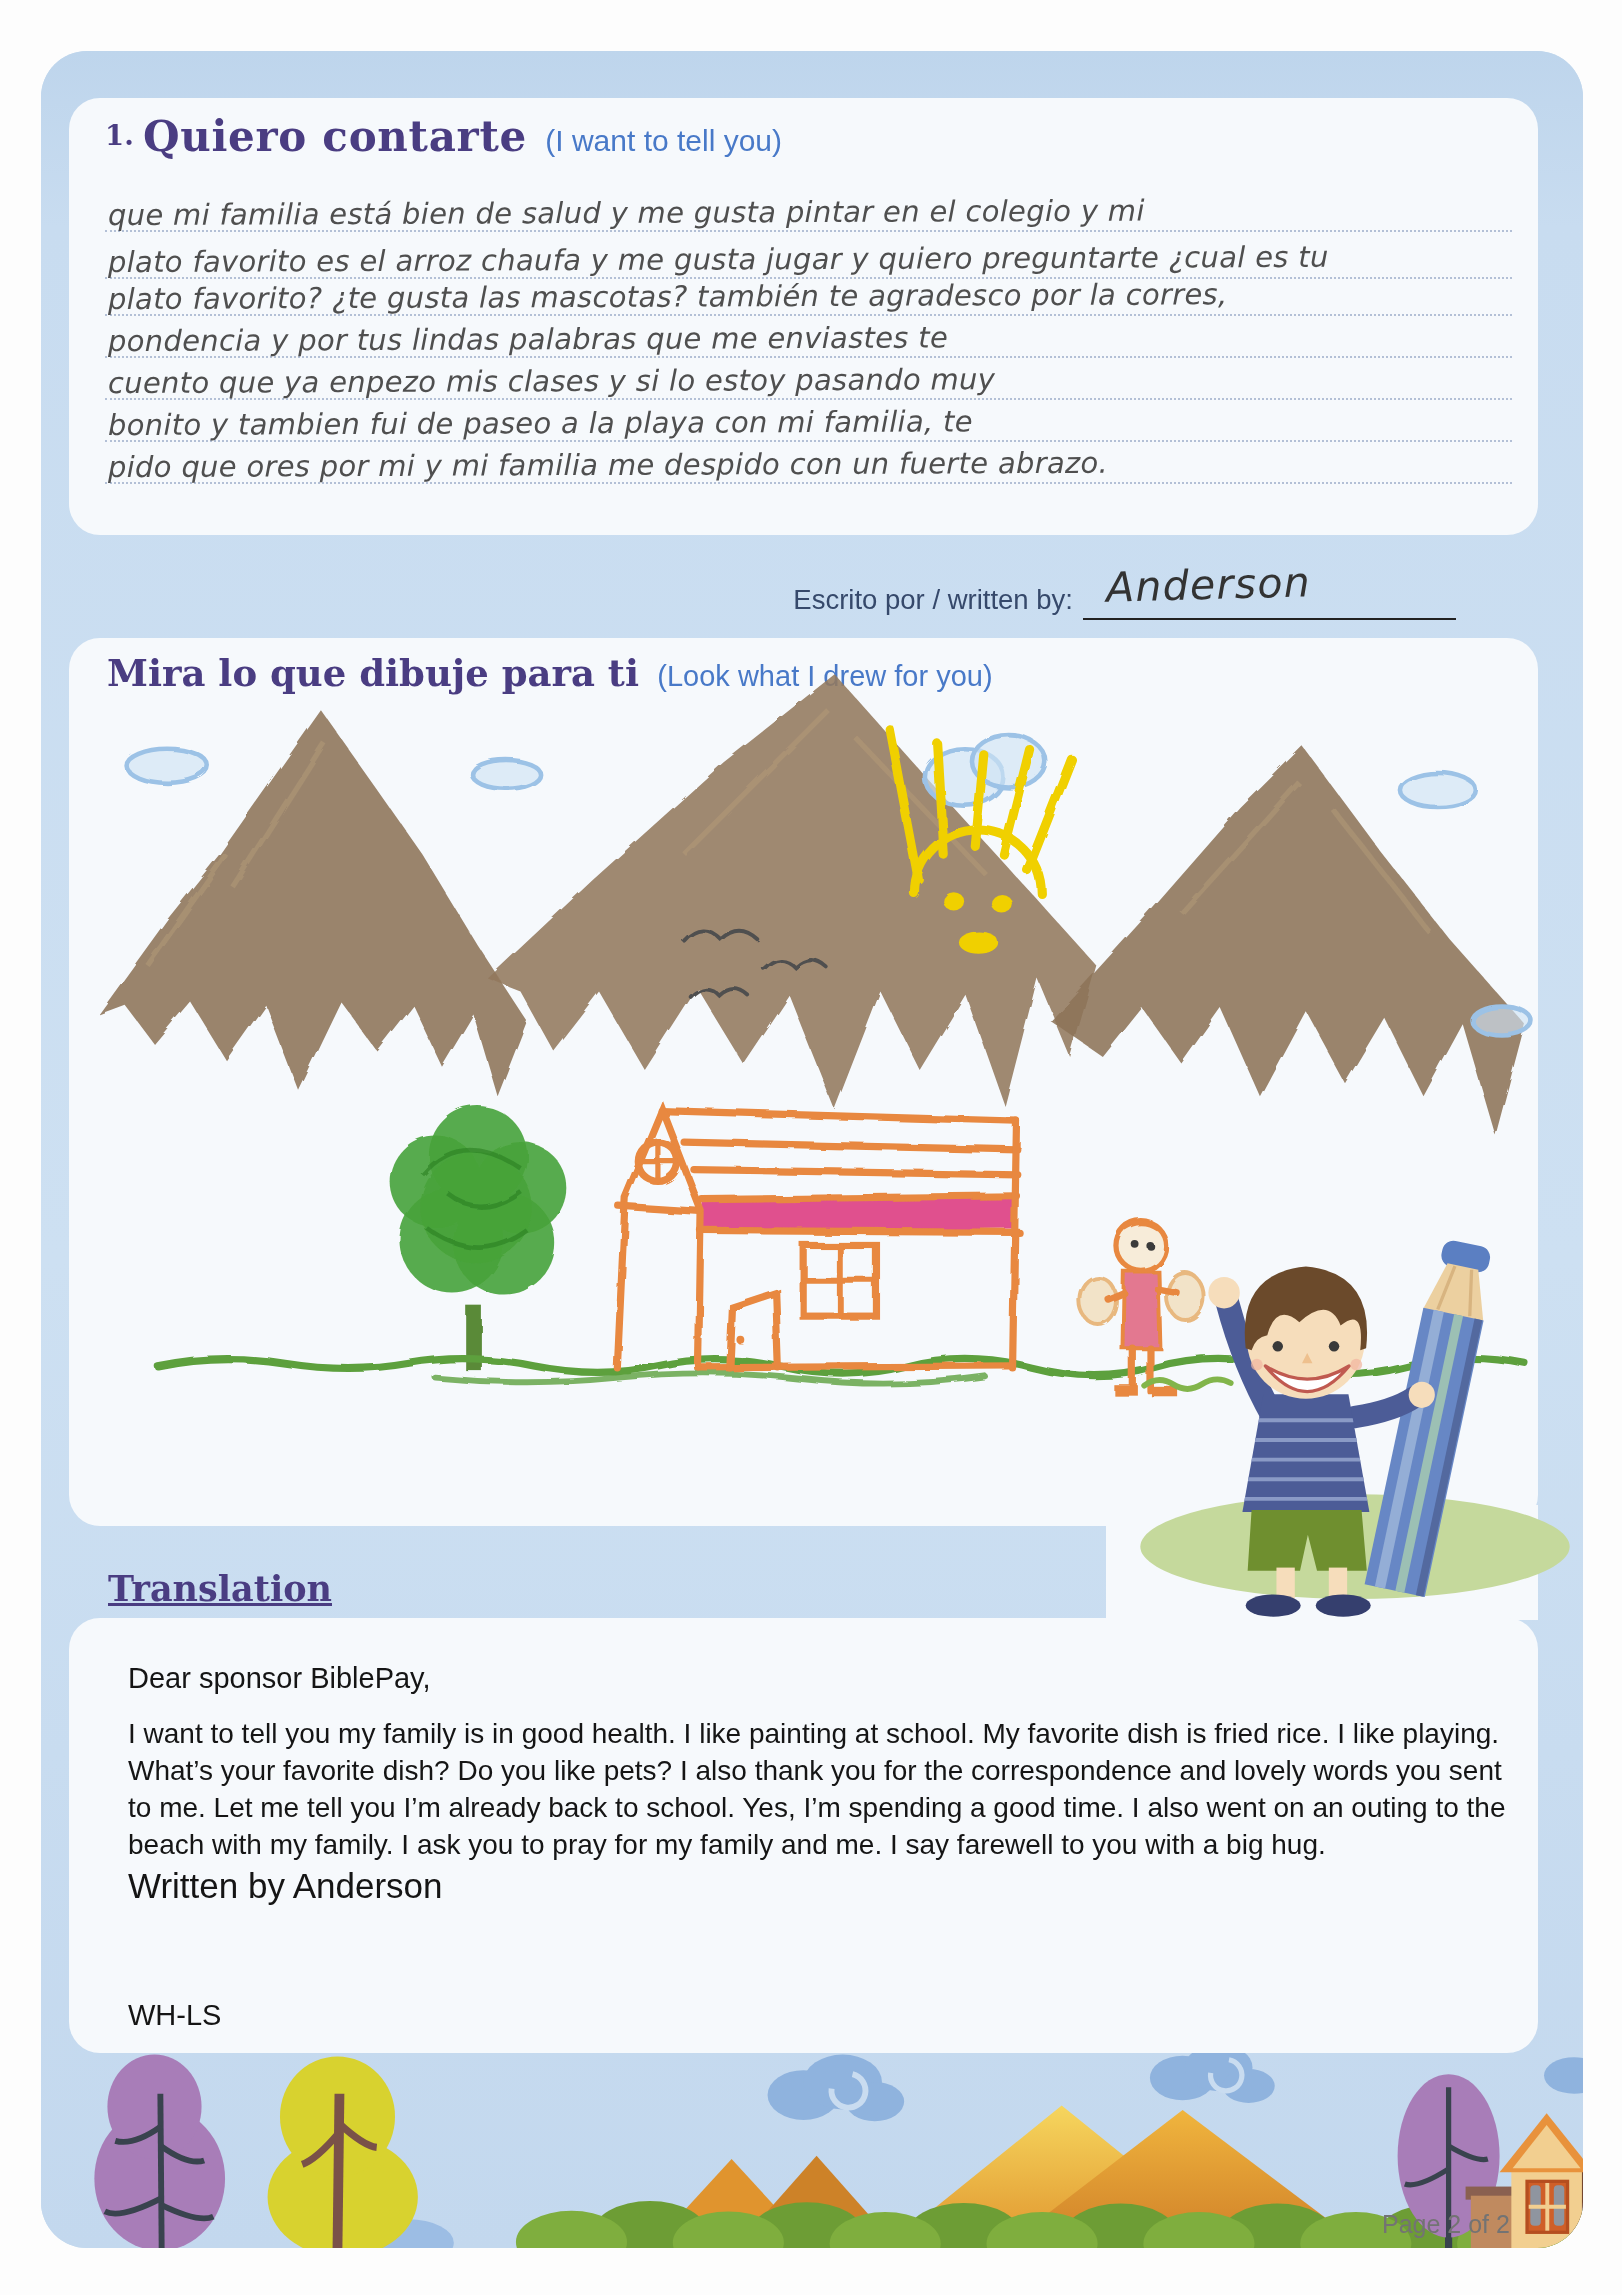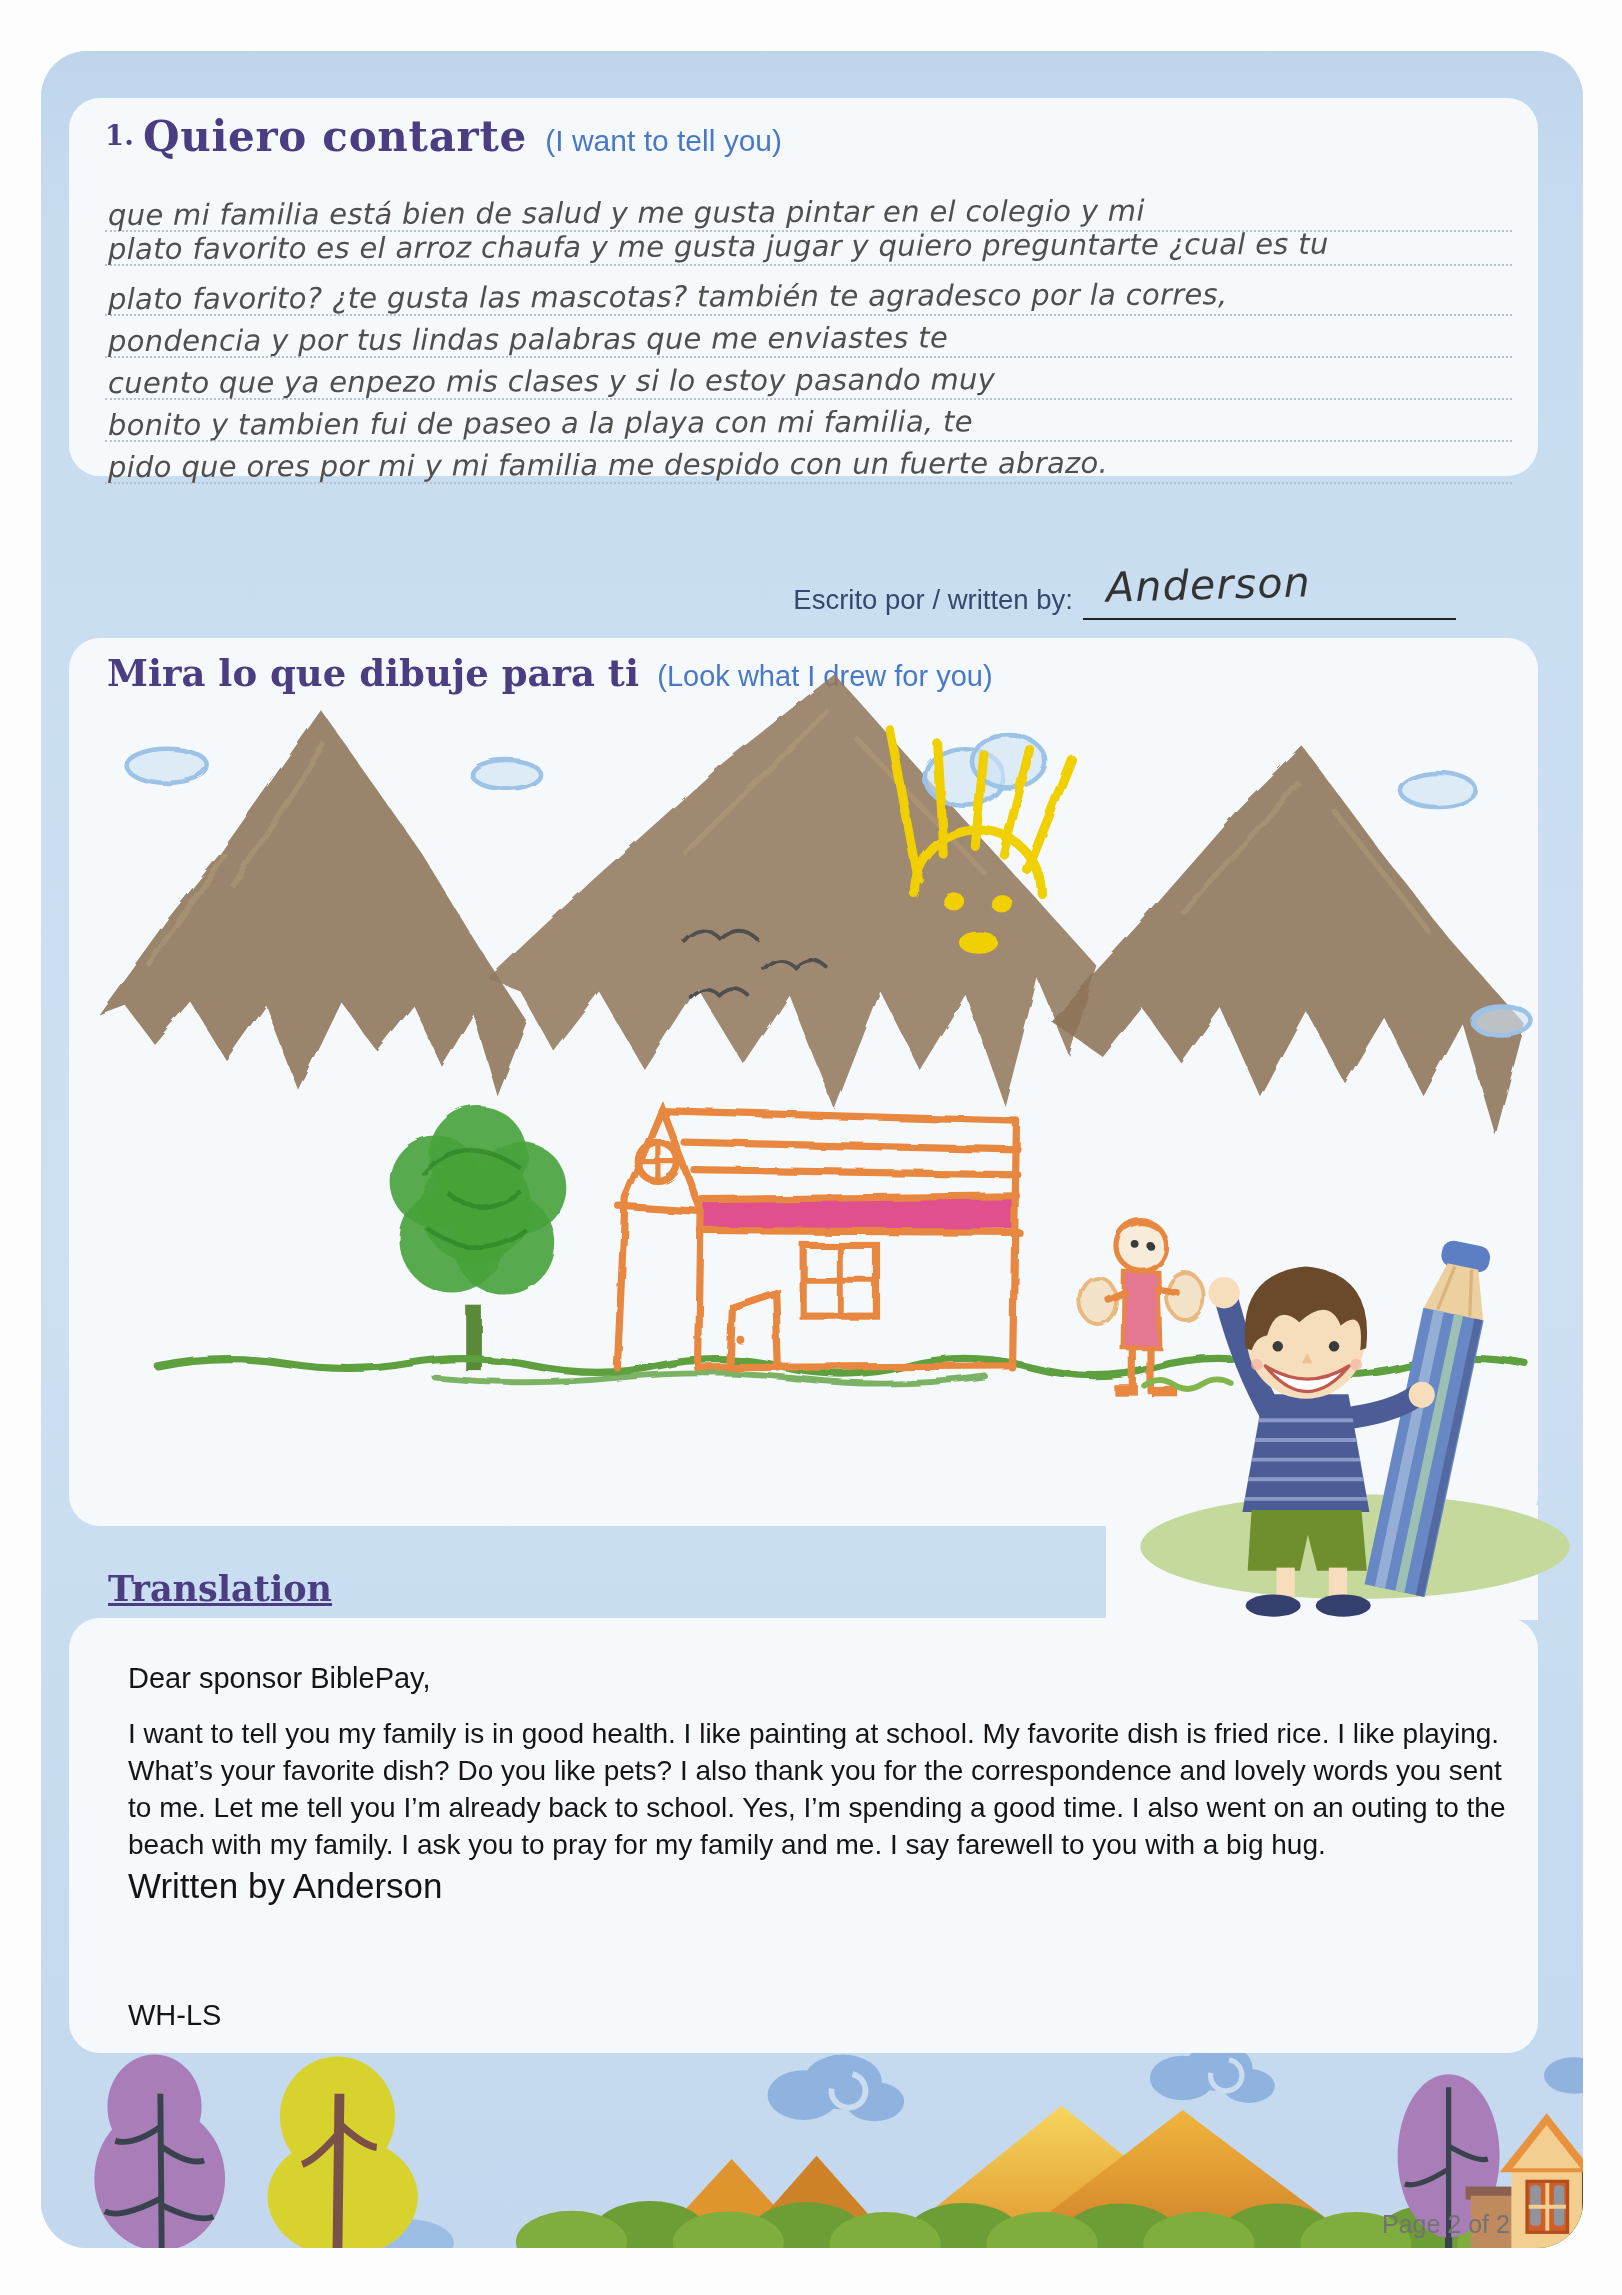--- a/index.html
+++ b/index.html
@@ -3,21 +3,21 @@
 <meta charset="utf-8">
 <style>
   html,body{margin:0;padding:0;background:#ffffff;}
   .page{position:relative;width:1623px;height:2295px;background:#fdfdfd;overflow:hidden;
         font-family:"Liberation Sans",sans-serif;}
   .panel{position:absolute;left:41px;top:51px;width:1542px;height:2197px;
          background:#c5daee;border-radius:46px;overflow:hidden;z-index:1;}
   .panel-tint{position:absolute;left:0;top:0;width:100%;height:100%;
          background:linear-gradient(180deg,#bed5ec 0%,#c8dcf0 8%,#cde0f2 55%,#c3d8ee 100%);}
   .card{position:absolute;background:#f6f9fc;border-radius:31px;z-index:2;}
-  .card1{left:69px;top:98px;width:1469px;height:378px;}
+  .card1{left:69px;top:98px;width:1469px;height:437px;}
   .card2{left:69px;top:638px;width:1469px;height:888px;}
   .card2-ext{position:absolute;left:1106px;top:1505px;width:432px;height:115px;
          background:#f6f9fc;z-index:2;}
   .card3{left:69px;top:1618px;width:1469px;height:435px;}
 
   .h-serif{font-family:"DejaVu Serif","Liberation Serif",serif;font-weight:bold;color:#4a3d82;}
   .h1-row{position:absolute;left:36px;top:14.4px;white-space:nowrap;}
   .h1-num{font-family:"DejaVu Serif",serif;font-weight:bold;color:#4a3d82;font-size:27.5px;vertical-align:6.5px;margin-right:9.2px;}
   .h1-title{font-size:42px;letter-spacing:0.7px;}
   .h-paren{font-family:"Liberation Sans",sans-serif;font-weight:400;color:#4879c8;font-size:30px;margin-left:18.3px;letter-spacing:0px;}
@@ -168,21 +168,21 @@
     </svg>
   </div>
 
   <div class="card card1">
     <div class="h1-row">
       <span class="h1-num">1.</span><span class="h-serif h1-title">Quiero contarte</span><span class="h-paren">(I want to tell you)</span>
     </div>
     <div class="hw-row" style="top:90px">
         <div class="hw-text">que mi familia está bien de salud y me gusta pintar en el colegio y mi</div>
       </div>
-    <div class="hw-row" style="top:124px">
+    <div class="hw-row" style="top:137px">
         <div class="hw-text">plato favorito es el arroz chaufa y me gusta jugar y quiero preguntarte ¿cual es tu</div>
       </div>
     <div class="hw-row" style="top:174px">
         <div class="hw-text">plato favorito? ¿te gusta las mascotas? también te agradesco por la corres,</div>
       </div>
     <div class="hw-row" style="top:216px">
         <div class="hw-text">pondencia y por tus lindas palabras que me enviastes te</div>
       </div>
     <div class="hw-row" style="top:258px">
         <div class="hw-text">cuento que ya enpezo mis clases y si lo estoy pasando muy</div>

